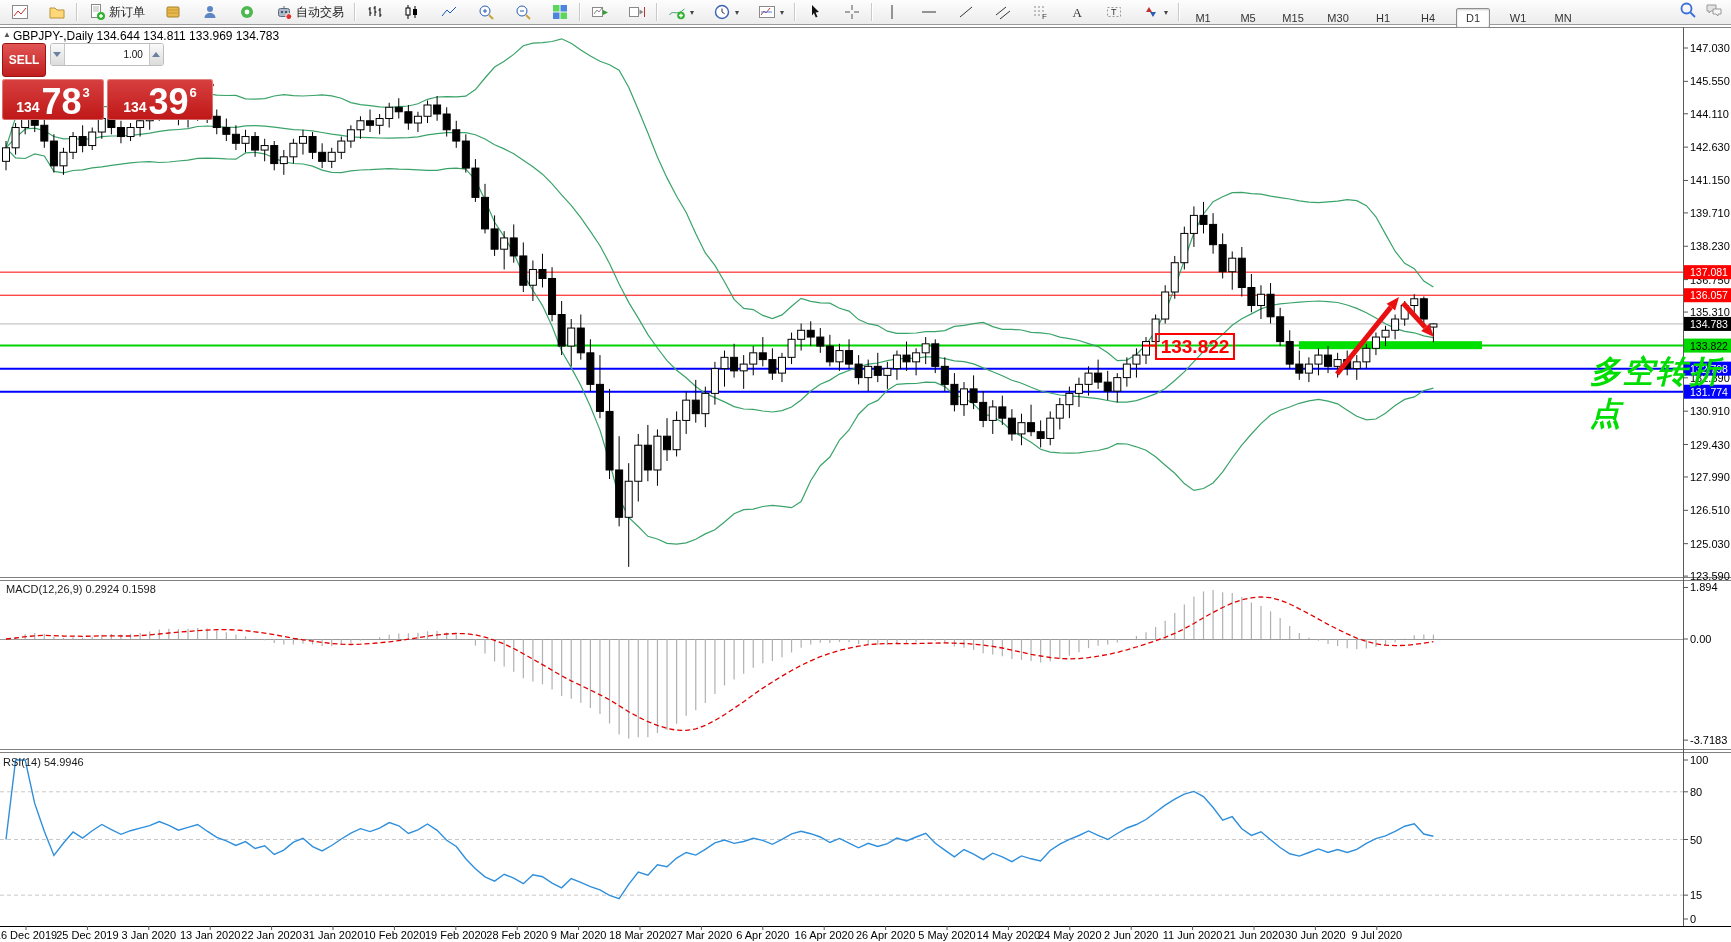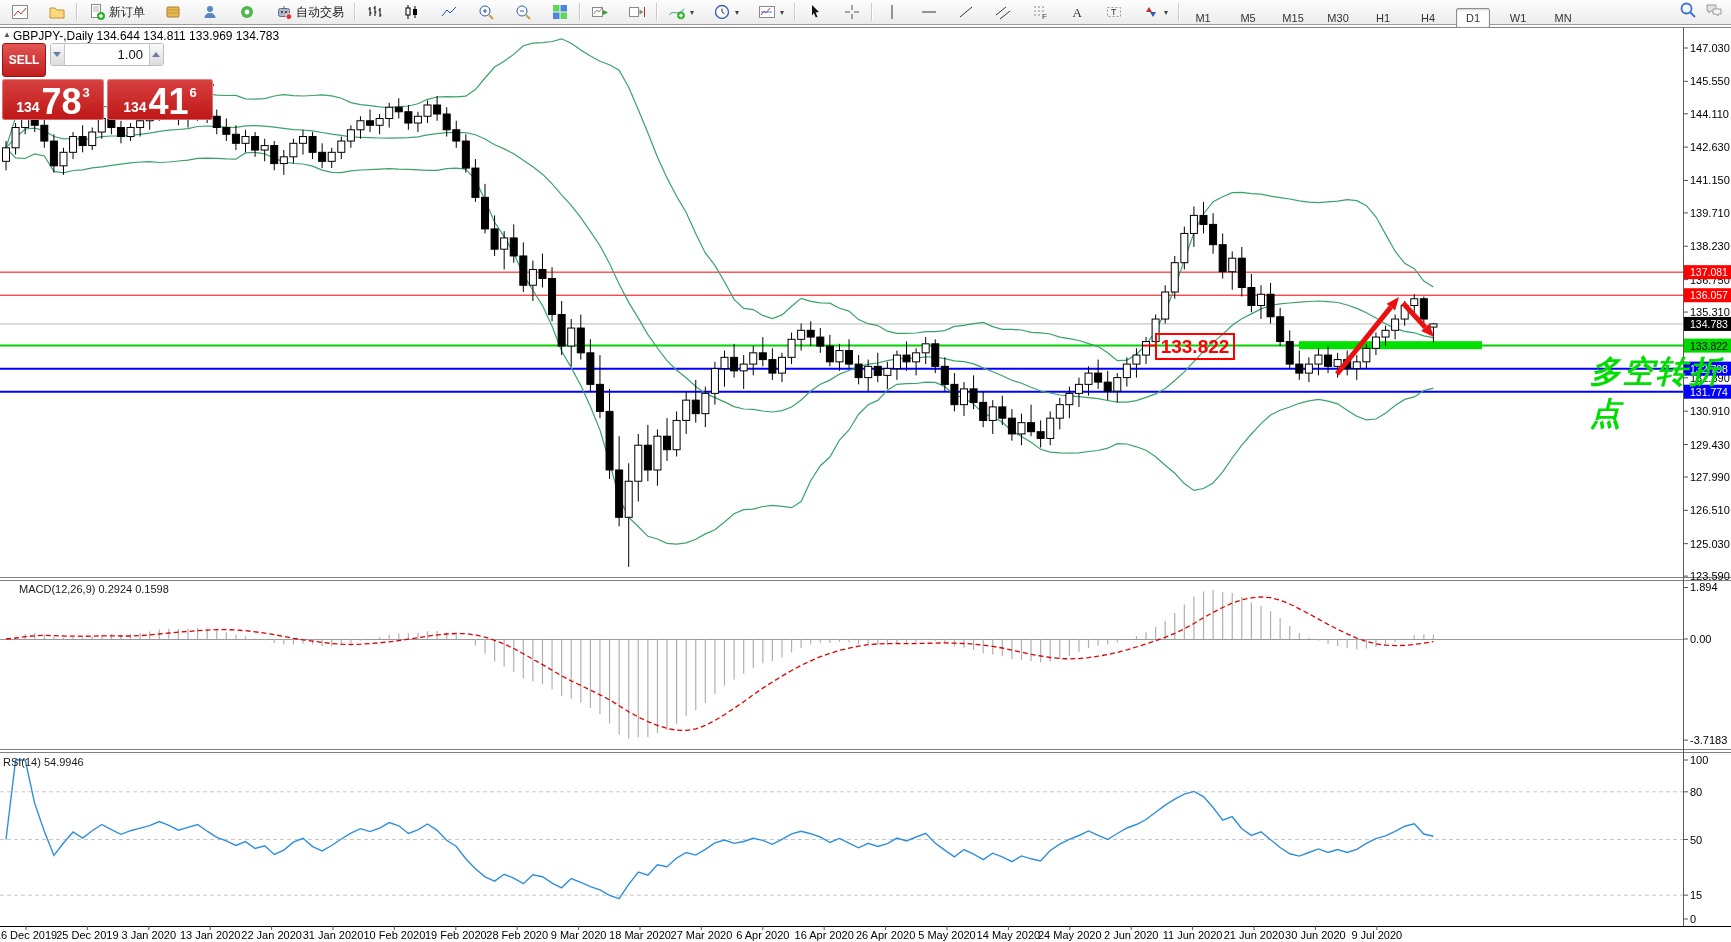--- a/index.html
+++ b/index.html
@@ -31,21 +31,21 @@
   .otc-sell{width:44px;}
   .otc-buy{width:48px;margin-top:40px;}
   .vol-group{display:flex;align-items:stretch;background:#fff;border:1px solid #bdbdbd;border-radius:3px;
     margin:0 4px;height:21px;overflow:hidden;}
   .spin{width:17px;background:linear-gradient(180deg,#fafafa,#dcdcdc);border:0;display:flex;
     align-items:center;justify-content:center;padding:0;}
   .spin-left{border-right:1px solid #c6c6c6;}
   .spin-right{border-left:1px solid #c6c6c6;}
   .tri-up{width:0;height:0;border-left:4px solid transparent;border-right:4px solid transparent;border-bottom:5px solid #6b7f9e;}
   .tri-down{width:0;height:0;border-left:4px solid transparent;border-right:4px solid transparent;border-top:5px solid #6b7f9e;}
-  .vol-input{width:72px;border:0;outline:0;text-align:right;font-size:13px;padding:0 6px;color:#111;
+  .vol-input{width:72px;border:0;outline:0;text-align:right;font-size:10px;padding:0 6px;color:#111;
     font-family:"Liberation Sans",sans-serif;}
   .otc-row2{display:flex;margin-top:2px;}
   .price-box{height:41px;border-radius:3px;background:linear-gradient(180deg,#d84040,#bf1717);
     box-shadow:inset 0 0 0 1px rgba(255,255,255,.35);color:#fff;display:flex;align-items:flex-end;
     justify-content:center;padding-bottom:3px;box-sizing:border-box;}
   .pb-sell{width:102px;margin-right:3px;}
   .pb-buy{width:106px;}
   .pb-prefix{font-size:14px;font-weight:bold;line-height:1;margin-right:2px;margin-bottom:3px;}
   .pb-main{font-size:36px;font-weight:bold;line-height:0.82;}
   .pb-sup{font-size:13px;font-weight:bold;line-height:1;transform:translateY(-18px);margin-left:1px;}
@@ -926,25 +926,25 @@
       <button class="otc-btn otc-buy">BUY</button>
     </div>
     <div class="otc-row2">
       <div class="price-box pb-sell">
         <span class="pb-prefix">134</span>
           <span class="pb-main">78</span>
           <span class="pb-sup">3</span>
       </div>
       <div class="price-box pb-buy">
         <span class="pb-prefix">134</span>
-          <span class="pb-main">41</span>
+          <span class="pb-main">39</span>
           <span class="pb-sup">6</span>
       </div>
     </div>
   </div>
 
-  <div class="pane-label" style="left:19px;top:583px;text-align:right;">MACD(12,26,9) 0.2924 0.1598</div>
+  <div class="pane-label" style="left:6px;top:583px;text-align:right;">MACD(12,26,9) 0.2924 0.1598</div>
   <div class="pane-label" style="left:3px;top:756px;">RSI(14) 54.9946</div>
 
   <div class="note-text" style="color: rgb(0, 221, 0);">多空转折点</div>
   <div class="price-callout">133.822</div>
 
 </div>
 
 </body></html>

